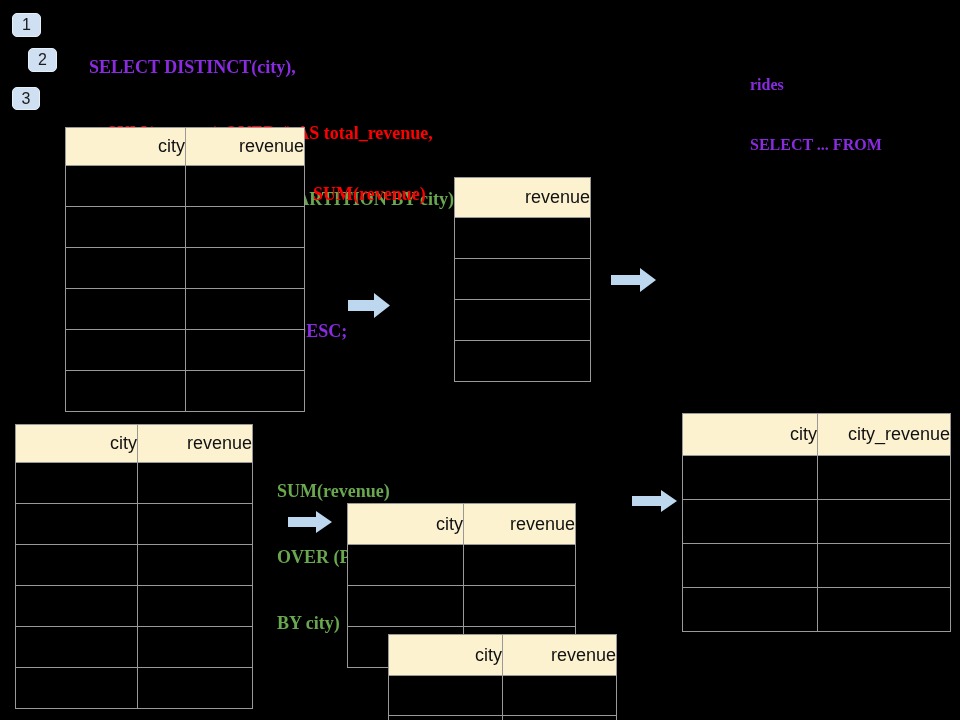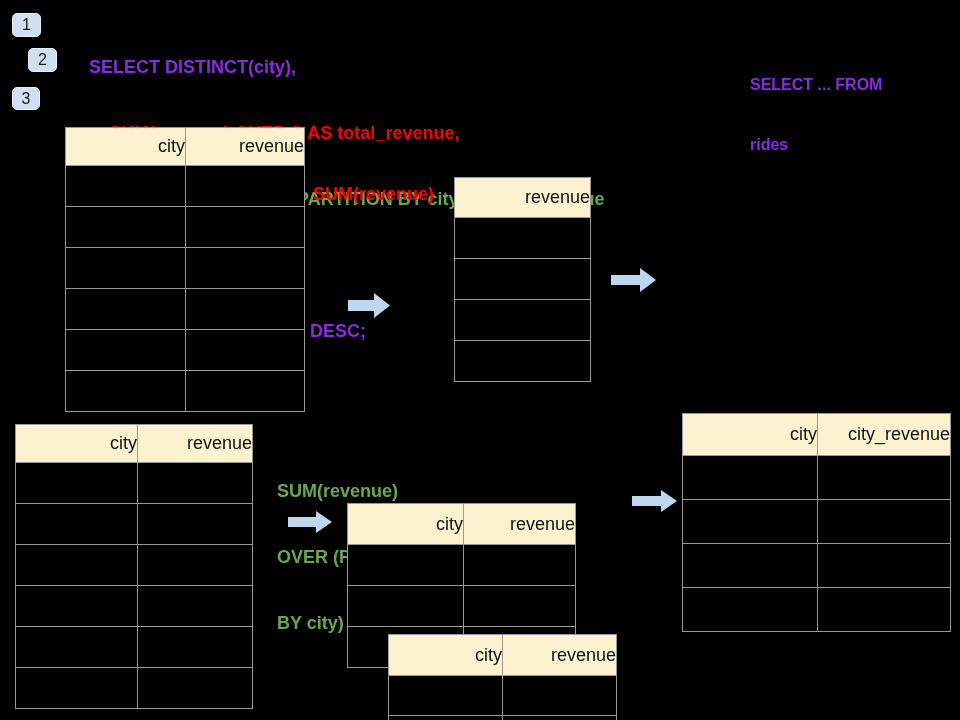--- a/index.html
+++ b/index.html
@@ -13,21 +13,21 @@
     --badge:#cfe0f2;
   }
   html,body{margin:0;padding:0;background:var(--bg);}
   .canvas{
     position:relative;width:960px;height:720px;background:var(--bg);
     overflow:hidden;font-family:"Liberation Sans",sans-serif;
   }
   
   .code{
     position:absolute;white-space:pre;
-    font-family:Liberation Sans, sans-serif;
+    font-family:Liberation Serif, serif;
     font-weight:bold;font-size:18px;line-height:22px;
   }
   .code.small{font-size:16px;line-height:20px;}
   .c-purple{color:var(--purple);}
   .c-red{color:var(--red);}
   .c-green{color:var(--green);}
   
   .badge{
     position:absolute;background:var(--badge);
     border:1px solid #e6eef8;border-radius:5px;
@@ -68,22 +68,22 @@
 
   <div class="code" style="left:89px;top:12px">
     <div class="c-purple">SELECT DISTINCT(city),</div>
     <div class="c-red">    SUM(revenue) OVER () AS total_revenue,</div>
     <div class="c-green">    SUM(revenue) OVER (PARTITION BY city) as city_revenue</div>
     <div class="c-purple">  FROM rides</div>
     <div class="c-purple">  ORDER by city_revenue DESC;</div>
   </div>
 
   <div class="code small c-purple" style="left:750px;top:35px">
+    <div>rides</div>
     <div>SELECT ... FROM</div>
-    <div>rides</div>
   </div>
 
   <div class="code c-red" style="left:313px;top:139px">
     <div>SUM(revenue)</div>
   </div>
 
   <div class="code c-green" style="left:277px;top:436px">
     <div>SUM(revenue)</div>
     <div>OVER (PARTITION</div>
     <div>BY city)</div>

